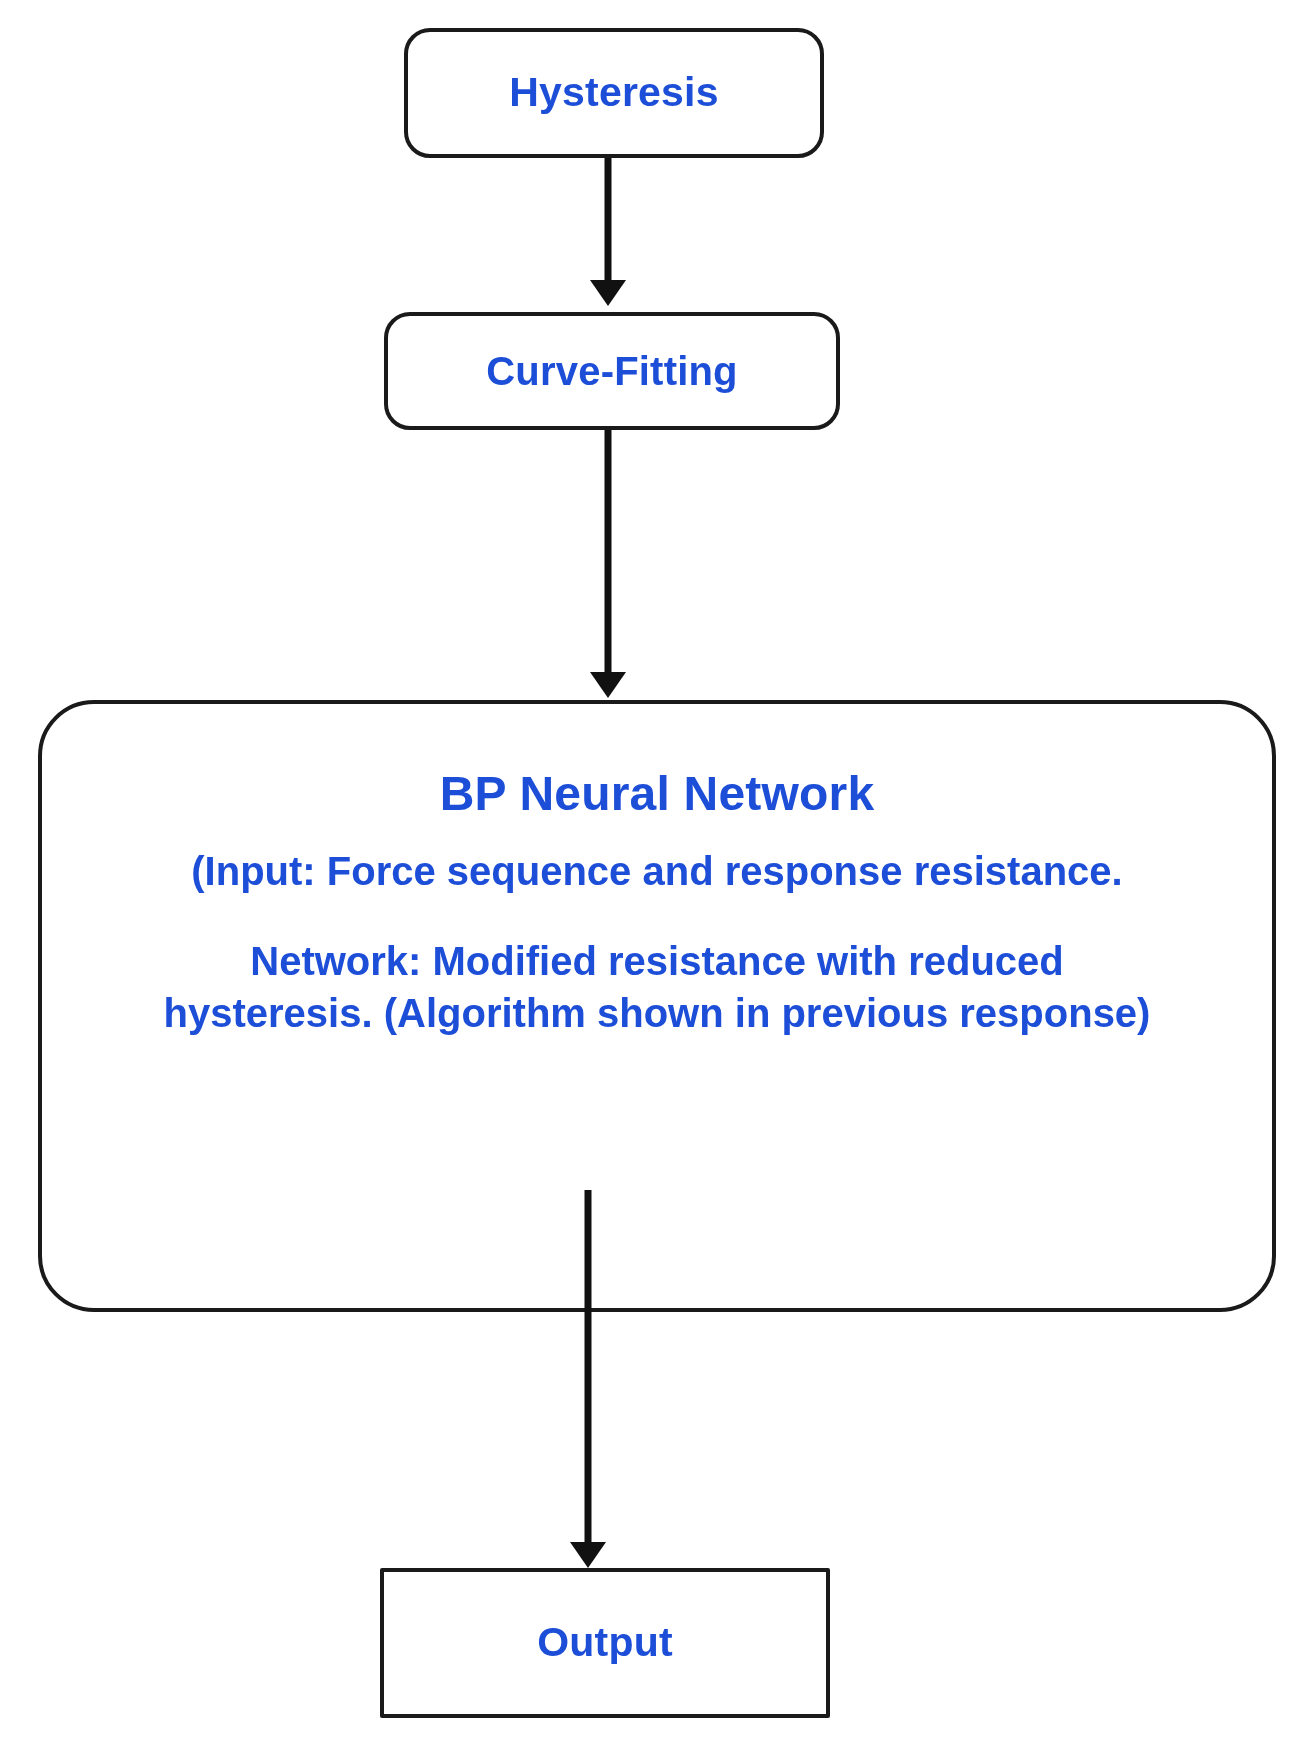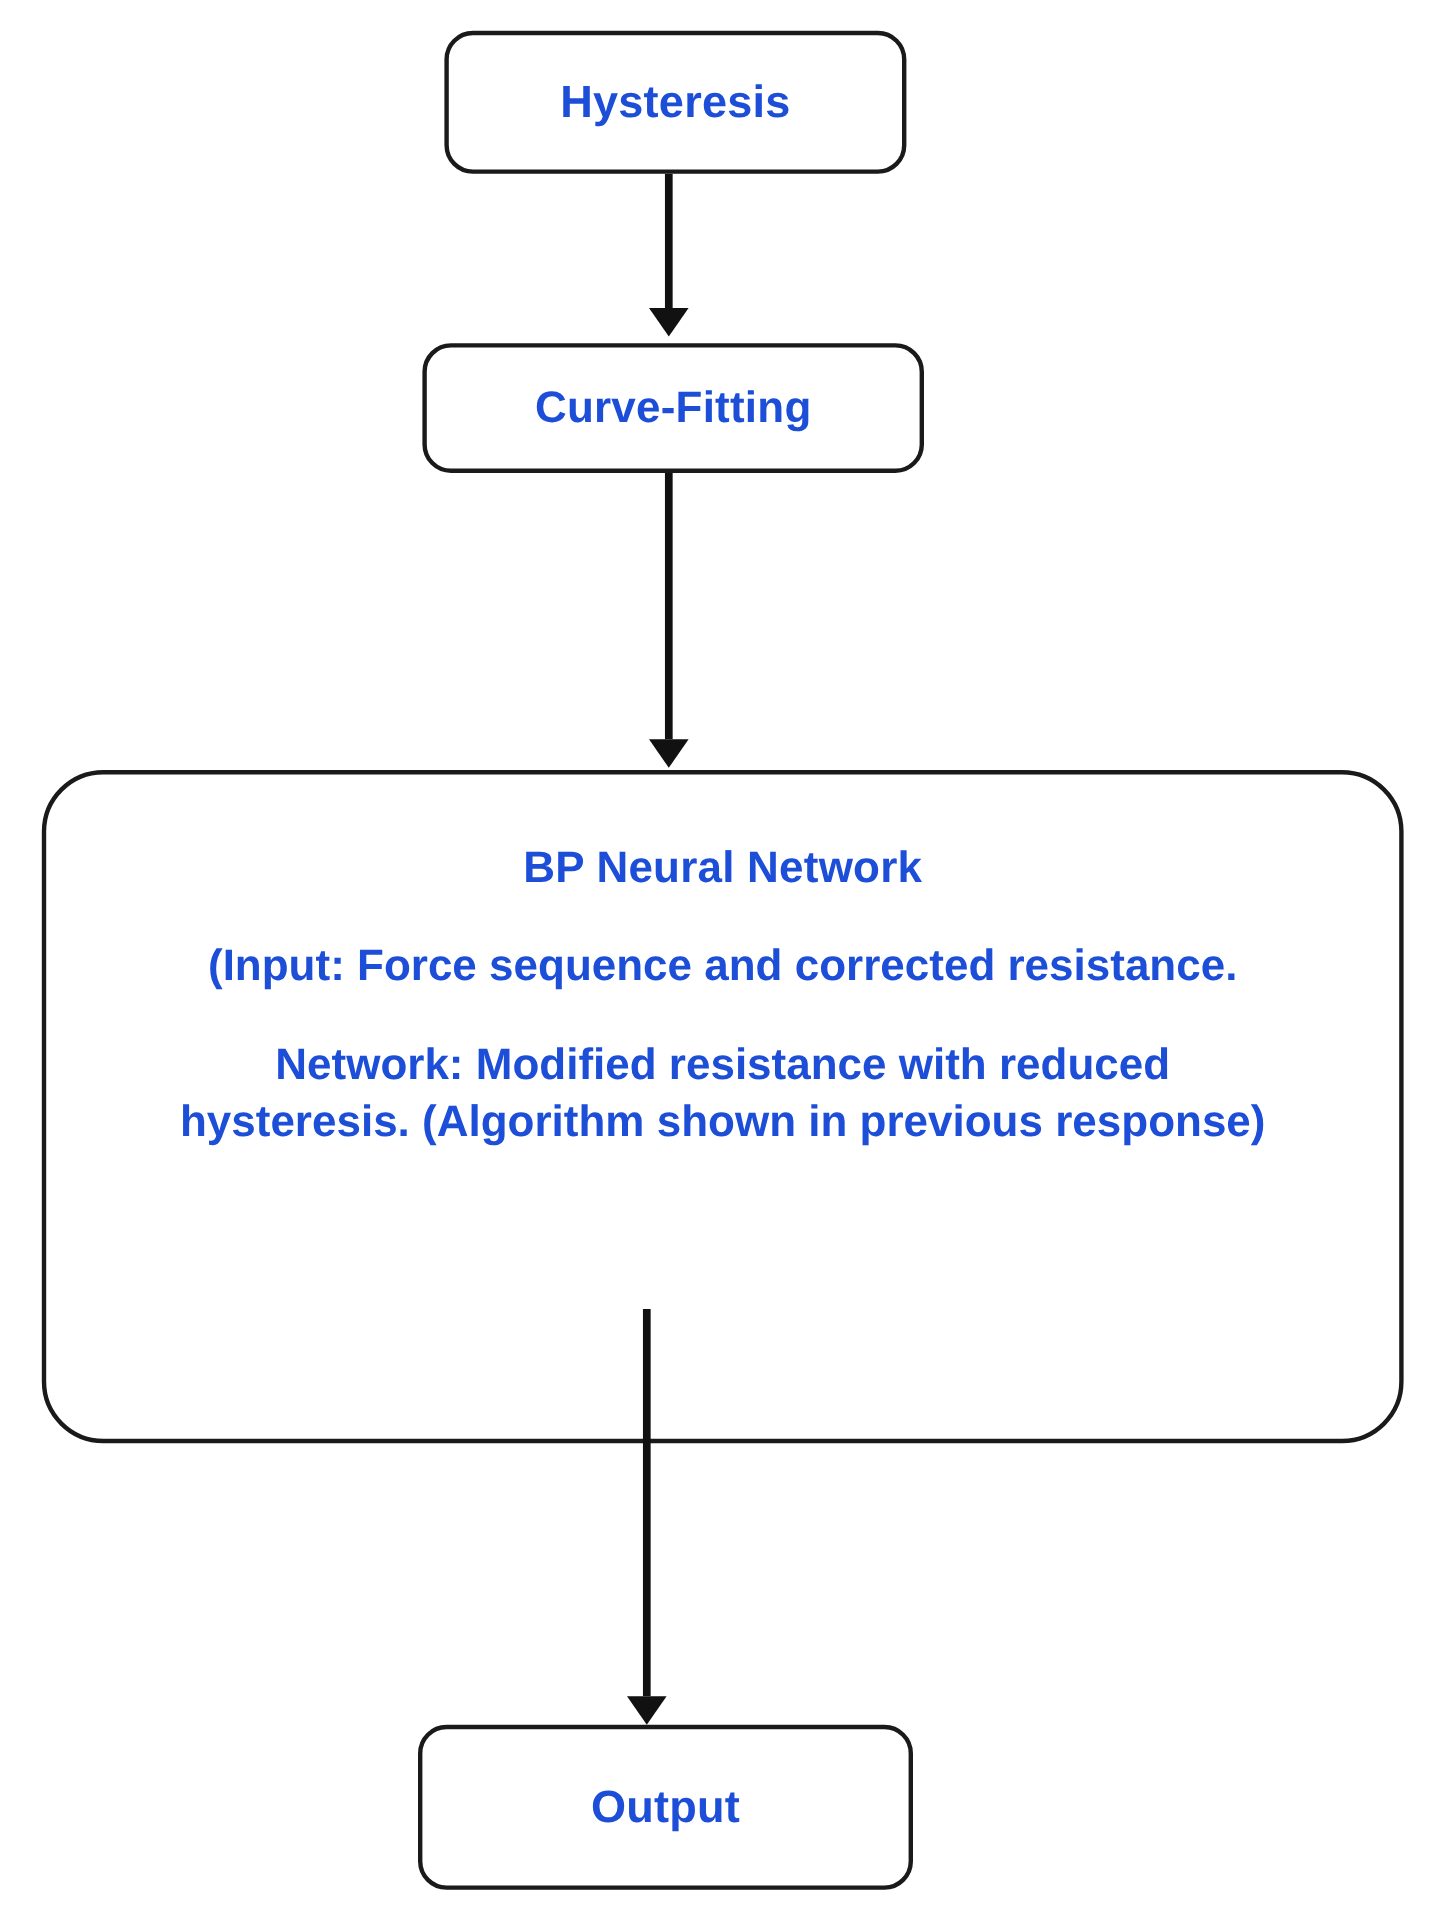--- a/index.html
+++ b/index.html
@@ -74,43 +74,43 @@
   #node-bpnn {
     left: 38px;
     top: 700px;
     width: 1238px;
     height: 612px;
     border-radius: 56px;
     padding: 34px 64px 30px 64px;
     justify-content: flex-start;
   }
   #node-bpnn .title {
-    font-size: 40px;
+    font-size: 48px;
     line-height: 1.15;
     margin-top: 28px;
-    margin-bottom: 40px;
+    margin-bottom: 24px;
   }
   #node-bpnn .para {
     font-size: 40px;
     font-weight: bold;
     line-height: 1.30;
     margin: 0 0 38px 0;
     max-width: 1000px;
   }
   #node-bpnn .para.last {
     margin-bottom: 0;
   }
 
   
   #node-output {
     left: 380px;
     top: 1568px;
     width: 450px;
     height: 150px;
-    border-radius: 26px;
+    border-radius: 2px;
   }
   #node-output .title {
     font-size: 41px;
     line-height: 1.1;
   }
 
   
   .connector {
     position: absolute;
   }
@@ -161,21 +161,21 @@
     <div class="title">Curve-Fitting</div>
   </div>
 
   <div class="connector" id="arrow-2">
     <div class="shaft"></div>
     <div class="head"></div>
   </div>
 
   <div class="node" id="node-bpnn">
     <div class="title">BP Neural Network</div>
-    <div class="para">(Input: Force sequence and corrected resistance.</div>
+    <div class="para">(Input: Force sequence and response resistance.</div>
     <div class="para last">Network: Modified resistance with reduced hysteresis. (Algorithm shown in previous response)</div>
   </div>
 
   <div class="connector" id="arrow-3">
     <div class="shaft"></div>
     <div class="head"></div>
   </div>
 
   <div class="node" id="node-output">
     <div class="title">Output</div>

